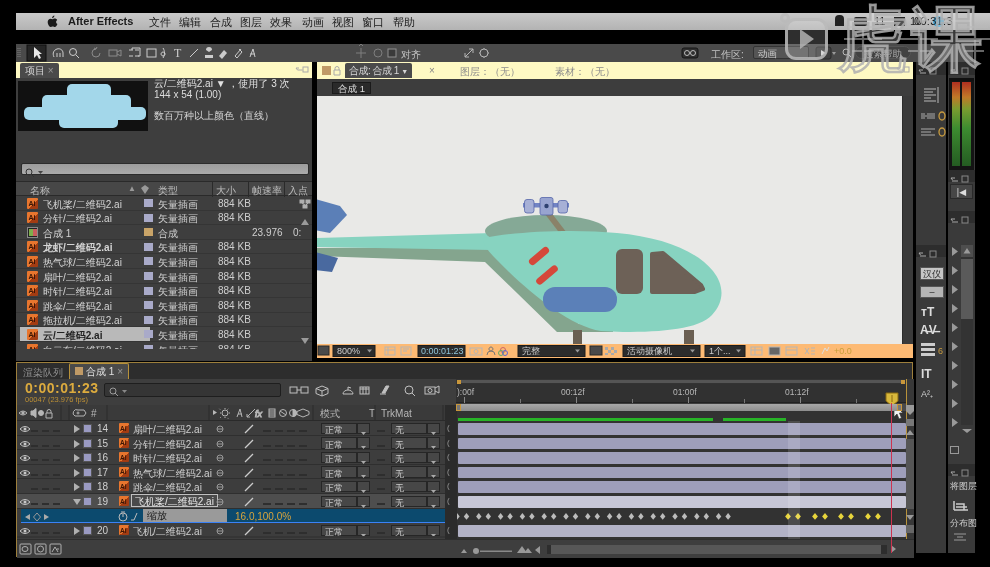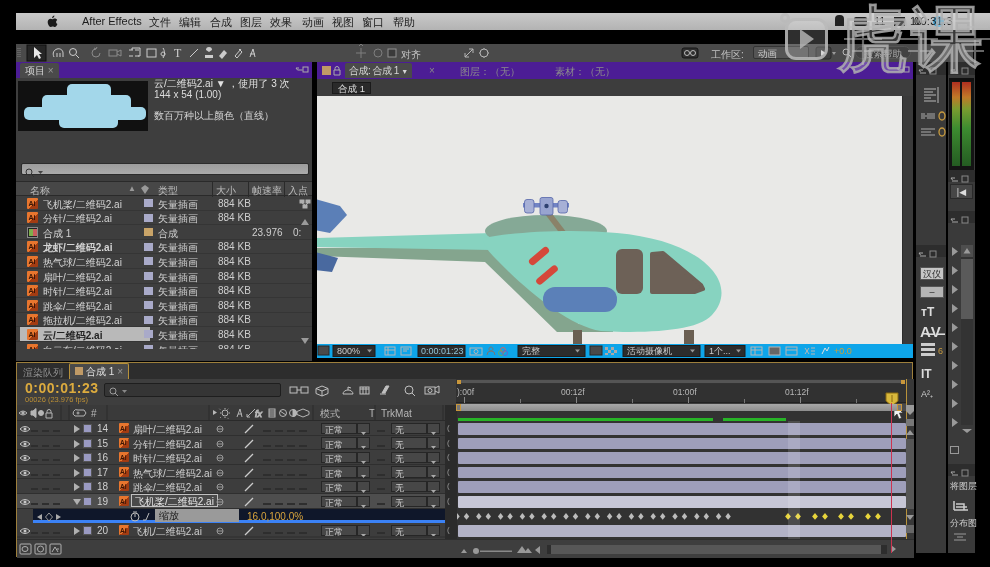--- a/index.html
+++ b/index.html
@@ -9,36 +9,36 @@
 .menubar .mi{position:absolute;top:2px;font-size:11px;color:#1c1c1c}
 .titlebar{left:16px;top:30px;width:952px;height:14px;background:linear-gradient(#cfcfcf,#b1b1b1);border-bottom:1px solid #7a7a7a}
 .tl-dot{position:absolute;top:3px;width:8px;height:8px;border-radius:50%}
 .titletext{position:absolute;top:1px;left:0;width:100%;text-align:center;font-size:10px;color:#3c3c3c}
 .toolbar{left:16px;top:44px;width:957px;height:18px;background:#4a4a4a;color:#d2d2d2}
 .proj{left:16px;top:62px;width:296px;height:299px;background:#3e3e3e}
 .comp{left:317px;top:62px;width:596px;height:296px;background:#3d3d3d}
 .col1{left:916px;top:62px;width:30px;height:491px;background:#3a3a3a}
 .col2{left:948px;top:62px;width:27px;height:491px;background:#3a3a3a}
 .tl{left:16px;top:362px;width:897px;height:195px;background:#3e3e3e}
-.tabbar{position:absolute;left:0;top:0;width:100%;height:16px;background:#4c1d95}
+.tabbar{position:absolute;left:0;top:0;width:100%;height:16px;background:#fef9c3}
 .tab{position:absolute;top:1px;height:15px;background:#4a4a4a;color:#d6d6d6;font-size:10px;line-height:15px;padding:0 6px;border-radius:2px 2px 0 0}
 .pm{position:absolute;right:3px;top:4px;width:14px;height:8px}
 .viewport{position:absolute;left:0;top:34px;width:585px;height:248px;background:#e9e9e7;overflow:hidden}
-.cbot{position:absolute;left:0;top:282px;width:100%;height:14px;background:#0ea5e9}
+.cbot{position:absolute;left:0;top:282px;width:100%;height:14px;background:#fdba74}
 .txt{position:absolute;font-size:10px;color:#c9c9c9;white-space:nowrap}
 .hdr{position:absolute;width:100%;height:16px;background:#2d2d2d}
 </style></head>
 <body>
 <div id="app">
 
 <div class="abs menubar">
   <svg class="mi" style="left:30px;top:2px" width="12" height="13">
         <path d="M6,3.2 c0.2,-1.4 1.2,-2.4 2.4,-2.6 c0.1,1.3 -1,2.6 -2.4,2.6 z M8.7,3.6 c1.1,0 2,0.6 2.5,1.4 c-1.6,1 -1.5,3.2 0.2,4 c-0.4,1.2 -1.4,3 -2.6,3 c-0.8,0 -1.1,-0.5 -2.1,-0.5 c-1,0 -1.4,0.5 -2.1,0.5 c-1.3,0 -2.9,-2.9 -2.9,-5 c0,-2 1.3,-3.3 2.8,-3.3 c0.8,0 1.6,0.5 2.1,0.5 c0.5,0 1.3,-0.6 2.1,-0.6 z" fill="#1a1a1a"></path>
       </svg>
-  <div class="mi" style="left:66px;font-weight:normal">After Effects</div>
+  <div class="mi" style="left:52px;font-weight:bold">After Effects</div>
   <div class="mi" style="left:133px">文件</div>
   <div class="mi" style="left:163px">编辑</div>
   <div class="mi" style="left:194px">合成</div>
   <div class="mi" style="left:224px">图层</div>
   <div class="mi" style="left:254px">效果</div>
   <div class="mi" style="left:286px">动画</div>
   <div class="mi" style="left:316px">视图</div>
   <div class="mi" style="left:346px">窗口</div>
   <div class="mi" style="left:377px">帮助</div>
   <div class="mi" style="left:819px;top:2px;width:9px;height:11px;background:#222;border-radius:4px 4px 0 0"></div>
@@ -388,21 +388,21 @@
     <ellipse cx="26" cy="41" rx="3" ry="4" fill="none" stroke="#c89b3f" stroke-width="1.3"></ellipse>
     <ellipse cx="26" cy="57" rx="3" ry="4" fill="none" stroke="#c89b3f" stroke-width="1.3"></ellipse>
   </svg>
   <div class="hdr" style="top:183px;height:12px;background:#2d2d2d"><svg width="22" height="9" style="margin:2px 0 0 2px">
           <path d="M1,3 l4,0 M1,3 l1.5,2 M2,6 l6,0" stroke="#aaa" fill="none"></path>
           <rect x="12" y="1" width="6" height="6" fill="none" stroke="#888"></rect>
         </svg></div>
   <div class="abs" style="left:4px;top:205px;width:24px;height:13px;background:#c6c6c6;border:1px solid #555;color:#222;font-size:9px;line-height:13px;text-align:center">汉仪</div>
   <div class="abs" style="left:4px;top:224px;width:24px;height:12px;background:#b5b5b5;border:1px solid #555;color:#222;font-size:9px;line-height:11px;text-align:center">–</div>
   <div class="abs txt" style="left:5px;top:243px;font-size:12px;color:#ddd;font-weight:bold">тT</div>
-  <div class="abs txt" style="left:4px;top:261px;font-size:15px;color:#ddd;font-weight:bold">A̶V̶</div>
+  <div class="abs txt" style="left:4px;top:261px;font-size:12px;color:#ddd;font-weight:bold">A̶V̶</div>
   <div class="abs" style="left:5px;top:281px;width:14px;height:2.5px;background:#ccc;box-shadow:0 5px #ccc,0 10px #ccc"></div>
   <div class="abs txt" style="left:22px;top:284px;color:#c89b3f;font-size:9px">6</div>
   <div class="abs txt" style="left:5px;top:305px;font-size:12px;color:#ddd;font-weight:bold">IT</div>
   <div class="abs txt" style="left:5px;top:325px;font-size:9px;color:#ccc">A²₊</div>
 </div>
 <div class="abs col2" id="col2">
   <div class="hdr" style="height:13px"><svg width="22" height="9" style="margin:2px 0 0 2px">
           <path d="M1,3 l4,0 M1,3 l1.5,2 M2,6 l6,0" stroke="#aaa" fill="none"></path>
           <rect x="12" y="1" width="6" height="6" fill="none" stroke="#888"></rect>
         </svg></div>
@@ -456,21 +456,21 @@
       </svg>
 </div>
 
 <div class="abs tl" id="tl" style="border:1px solid rgba(190,150,60,0.75)">
 <div class="tabbar" style="background:#2d2d2d;height:16px">
         <div class="txt" style="left:6px;top:3px;color:#909090">渲染队列</div>
         <div class="abs" style="left:52px;top:0px;height:16px;background:#4a4a4a;border:1px solid #b8923a;border-bottom:none;border-radius:2px 2px 0 0;padding:0 5px;font-size:10px;line-height:15px;color:#e0e0e0"><span style="display:inline-block;width:8px;height:8px;background:#c09a66;margin-right:3px"></span>合成 1 <span style="color:#999">×</span></div>
       </div>
       <div class="abs" style="left:0;top:16px;width:897px;height:26px;background:#3e3e3e">
         <div class="abs" style="left:8px;top:1px;font-size:14px;font-weight:bold;color:#dcab3e;letter-spacing:0.5px">0:00:01:23</div>
-        <div class="abs" style="left:8px;top:16px;font-size:7.5px;color:#bb8f35">00026 (23.976 fps)</div>
+        <div class="abs" style="left:8px;top:16px;font-size:7.5px;color:#bb8f35">00047 (23.976 fps)</div>
         <div class="abs" style="left:87px;top:4px;width:177px;height:14px;background:#353535;border:1px solid #1e1e1e;border-radius:2px"><svg width="24" height="12" style="margin:1px 0 0 4px">
             <circle cx="4" cy="5" r="3" stroke="#999" fill="none"></circle>
             <line x1="6" y1="7" x2="9" y2="10" stroke="#999"></line>
             <path d="M13,4 l5,0 -2.5,3 z" fill="#888"></path>
           </svg></div>
         <svg style="position:absolute;left:270px;top:3px" width="165" height="18">
 <g stroke="#c0c0c0" fill="none">
 <rect x="3" y="5" width="7" height="6"></rect>
             <rect x="14" y="5" width="7" height="6"></rect>
             <line x1="10" y1="8" x2="14" y2="8"></line>
@@ -760,21 +760,21 @@
         <div class="abs" style="left:304px;top:1.5px;width:36px;height:11.5px;background:#474747;border:1px solid #262626;font-size:9px;color:#ccc;padding:0.5px 3px">正常</div>
         <div class="abs" style="left:340px;top:1.5px;width:13px;height:11.5px;background:#474747;border:1px solid #262626"><svg width="11" height="10">
             <path d="M3,4 l5,0 -2.5,3 z" fill="#aaa"></path>
           </svg></div>
         <div class="abs" style="left:360px;top:9px;width:8px;height:2px;background:#2e2e2e"></div>
         <div class="abs" style="left:374px;top:1.5px;width:36px;height:11.5px;background:#474747;border:1px solid #262626;font-size:9px;color:#ccc;padding:0.5px 3px">无</div>
         <div class="abs" style="left:410px;top:1.5px;width:13px;height:11.5px;background:#474747;border:1px solid #262626"><svg width="11" height="10">
             <path d="M3,4 l5,0 -2.5,3 z" fill="#aaa"></path>
           </svg></div>
       </div>
-      <div class="abs" style="left:16px;top:145.6px;width:428px;height:14.6px;background:#0f172a;border-bottom:3px solid #3b82f6">
+      <div class="abs" style="left:4px;top:145.6px;width:428px;height:14.6px;background:#0c4a6e;border-bottom:1px solid #3b82f6">
         <svg width="36" height="12" style="position:absolute;left:2px;top:2px">
           <path d="M2,3 l-0 0 M7,3 l-5,3 5,3 z" fill="#aaa"></path>
           <path d="M14,2 l3.5,4 -3.5,4 -3.5,-4 z" fill="none" stroke="#999"></path>
           <path d="M21,3 l5,3 -5,3 z" fill="#aaa"></path>
         </svg>
         <svg width="24" height="12" style="position:absolute;left:96px;top:1px">
           <circle cx="6" cy="7" r="4" stroke="#bbb" fill="none"></circle>
           <path d="M6,7 l0,-3 M4,2 h4" stroke="#bbb"></path>
           <path d="M14,10 l3,0 3,-7" stroke="#bbb" fill="none"></path>
         </svg>

